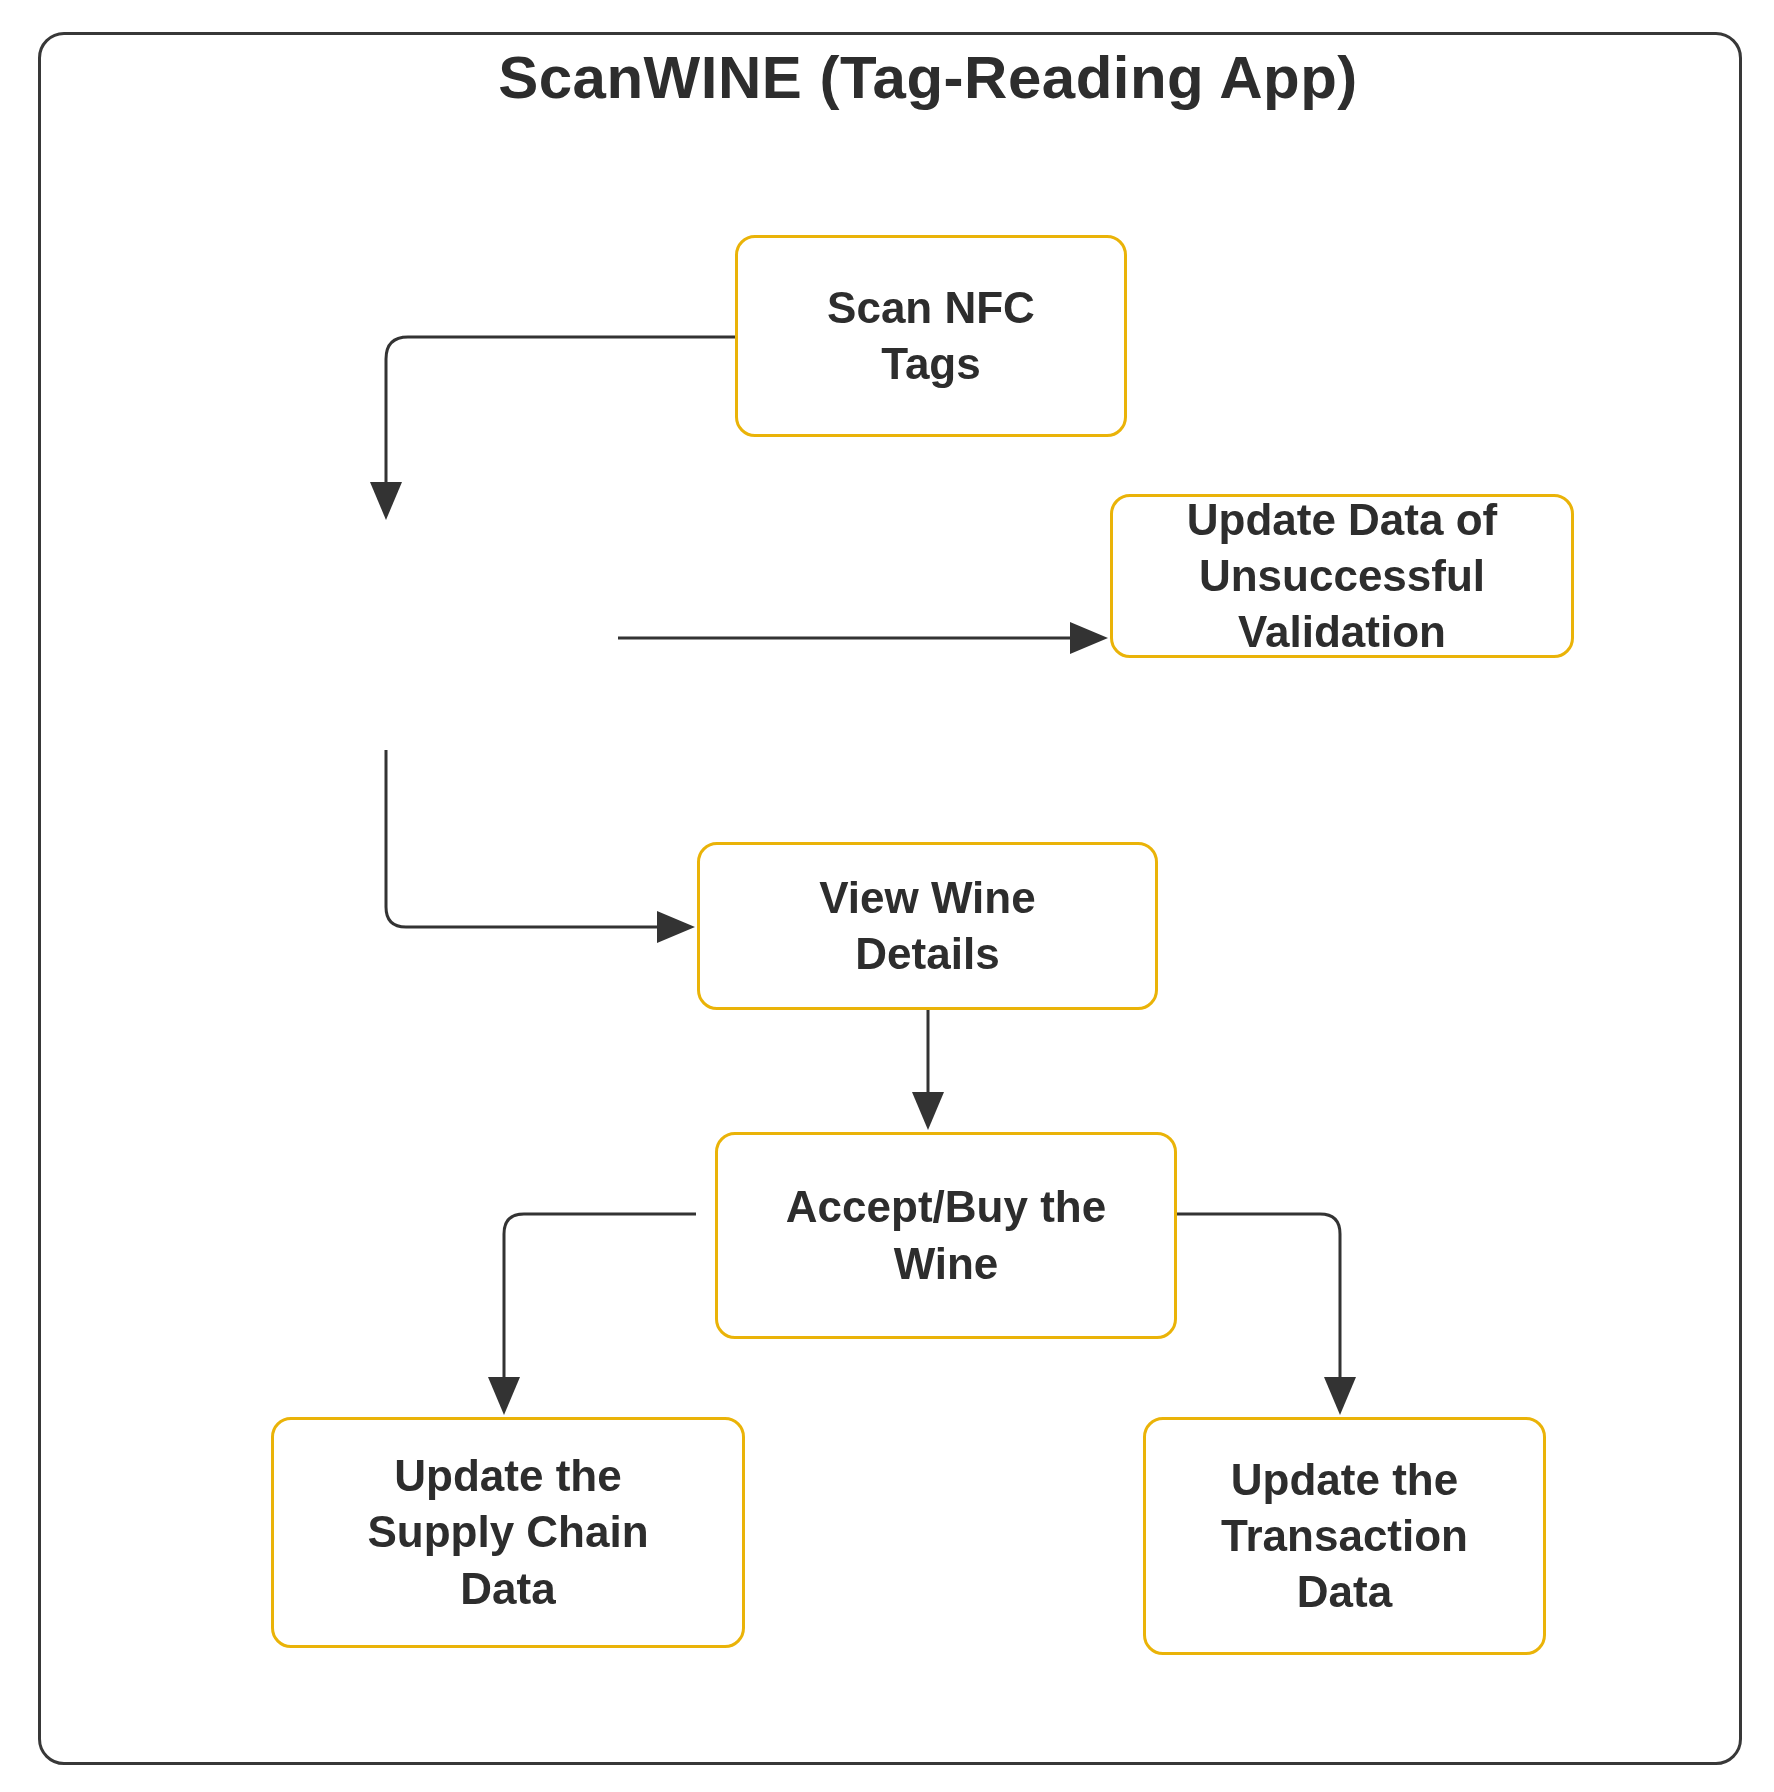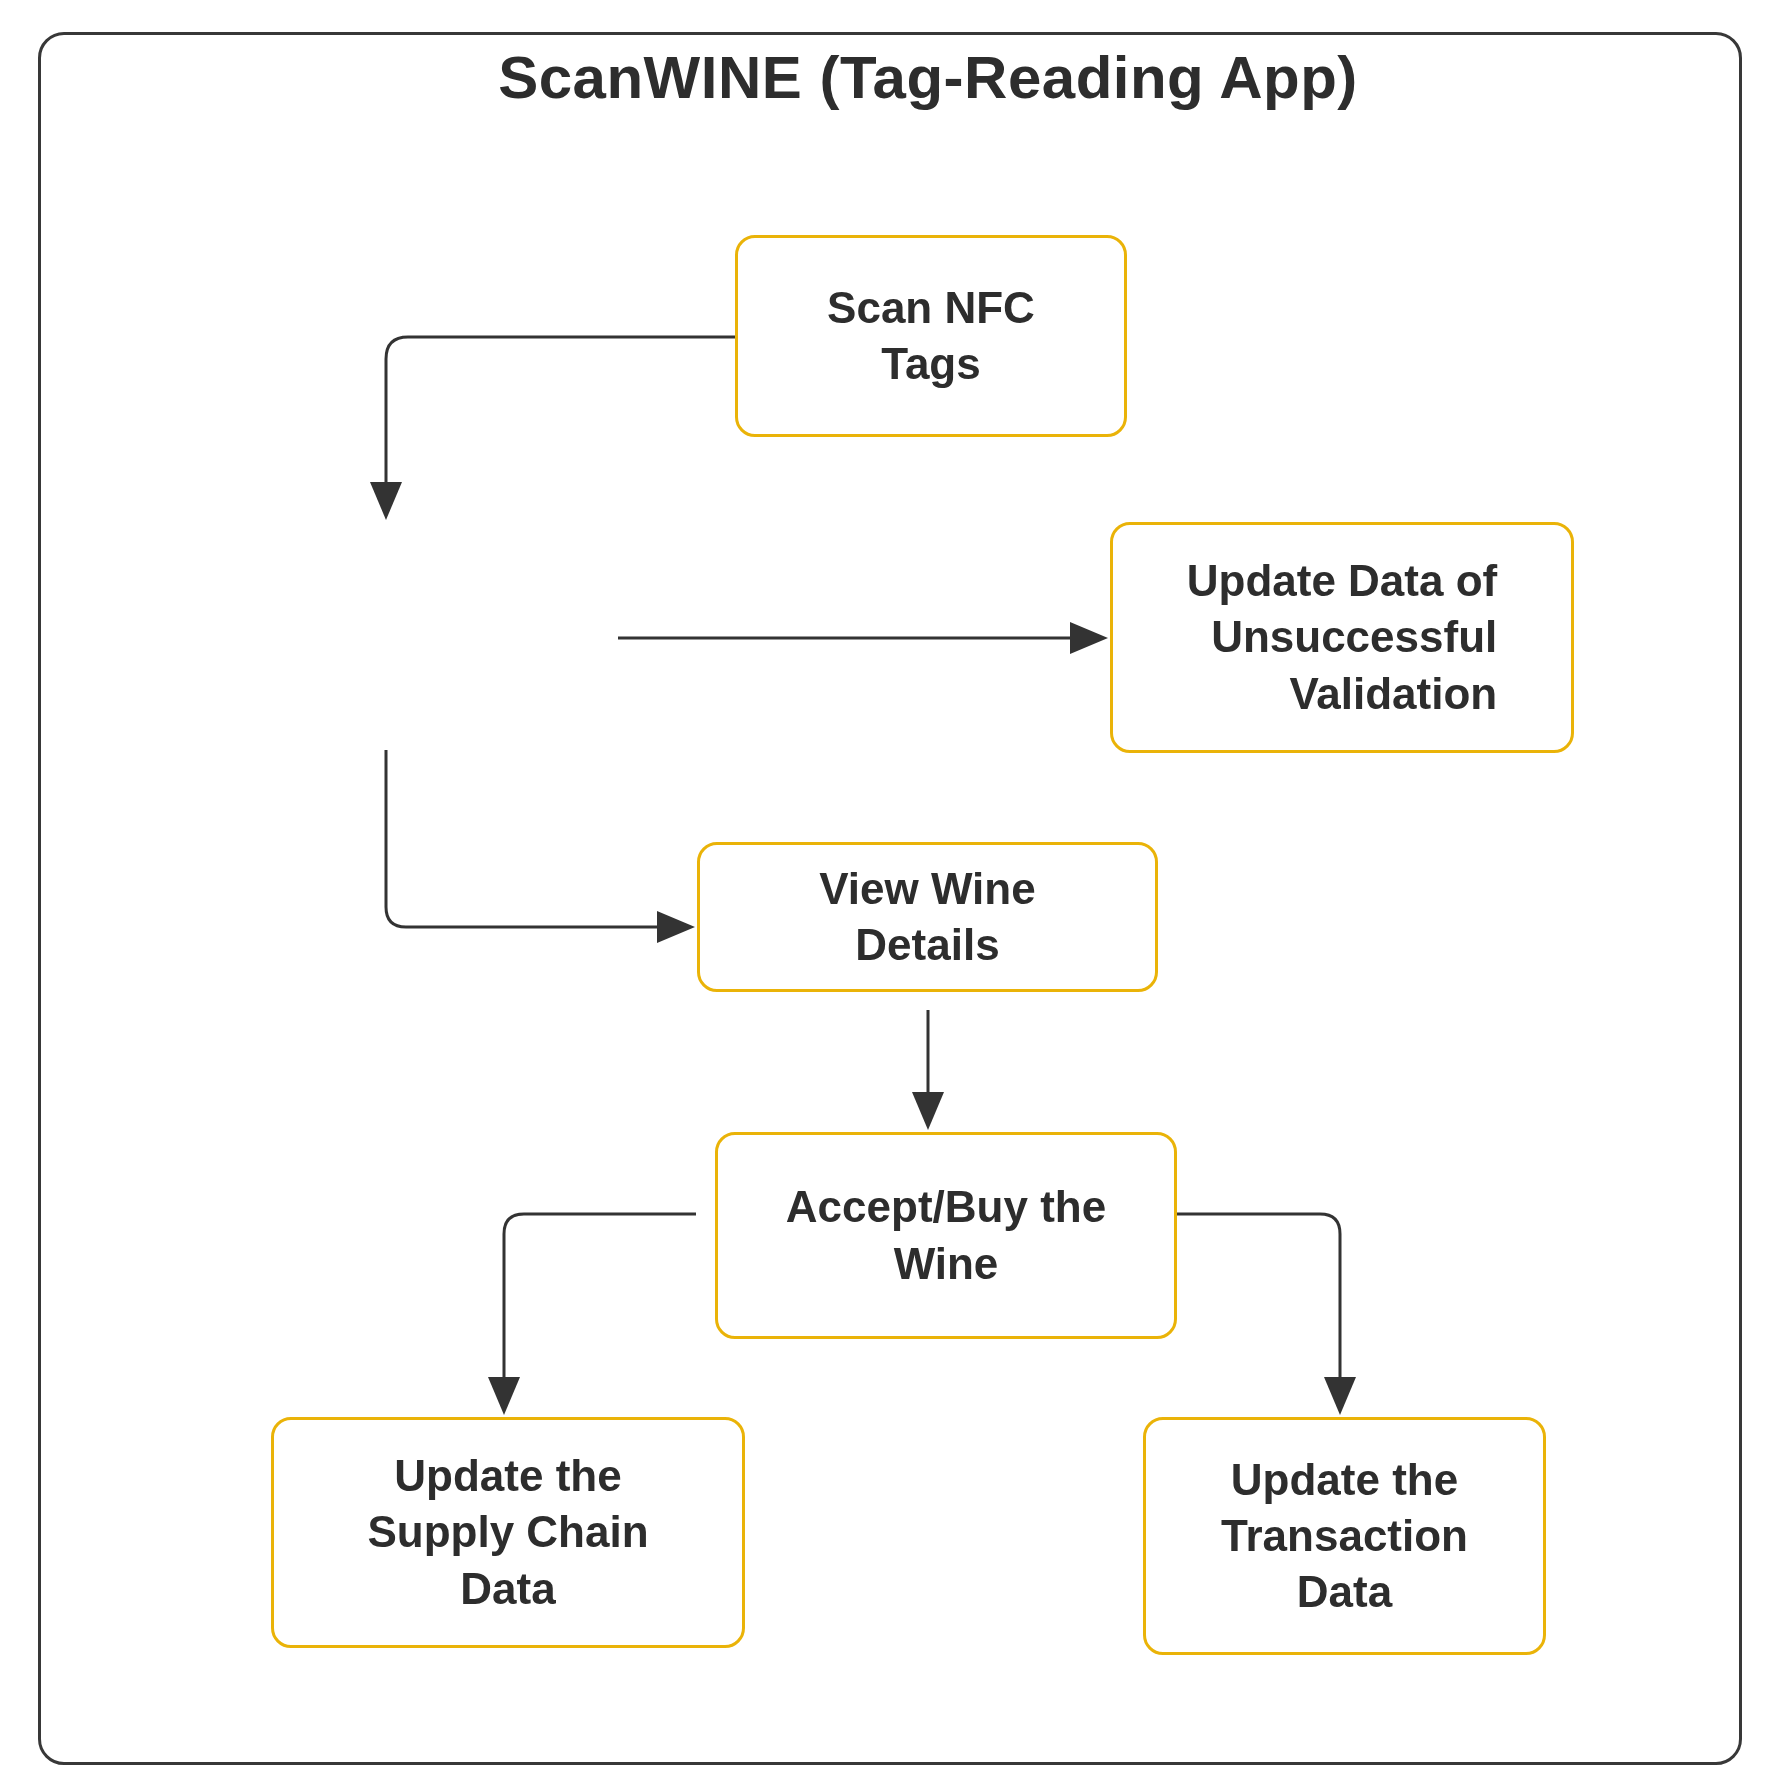--- a/index.html
+++ b/index.html
@@ -60,22 +60,22 @@
     justify-content: center;
     text-align: center;
     font-size: 44px;
     font-weight: bold;
     line-height: 1.28;
     color: #2d2d2d;
     white-space: pre-line;
   }
   .node-scan        { left: 735px;  top: 235px;  width: 392px; height: 202px; }
   .node-validate    { left: 155px;  top: 522px;  width: 463px; height: 228px; }
-  .node-unsuccess   { left: 1110px; top: 522px;  width: 464px; height: 231px; text-align: right; }
-  .node-view        { left: 697px;  top: 842px;  width: 461px; height: 150px; }
+  .node-unsuccess   { left: 1110px; top: 494px;  width: 464px; height: 164px; }
+  .node-view        { left: 697px;  top: 842px;  width: 461px; height: 168px; }
   .node-accept      { left: 715px;  top: 1132px; width: 462px; height: 207px; text-align: center; }
   .node-supply      { left: 271px;  top: 1417px; width: 474px; height: 231px; }
   .node-transaction { left: 1143px; top: 1417px; width: 403px; height: 238px; }
 
   .edge-line {
     fill: none;
     stroke: #333333;
     stroke-width: 3px;
   }
   .edge-arrowhead {

